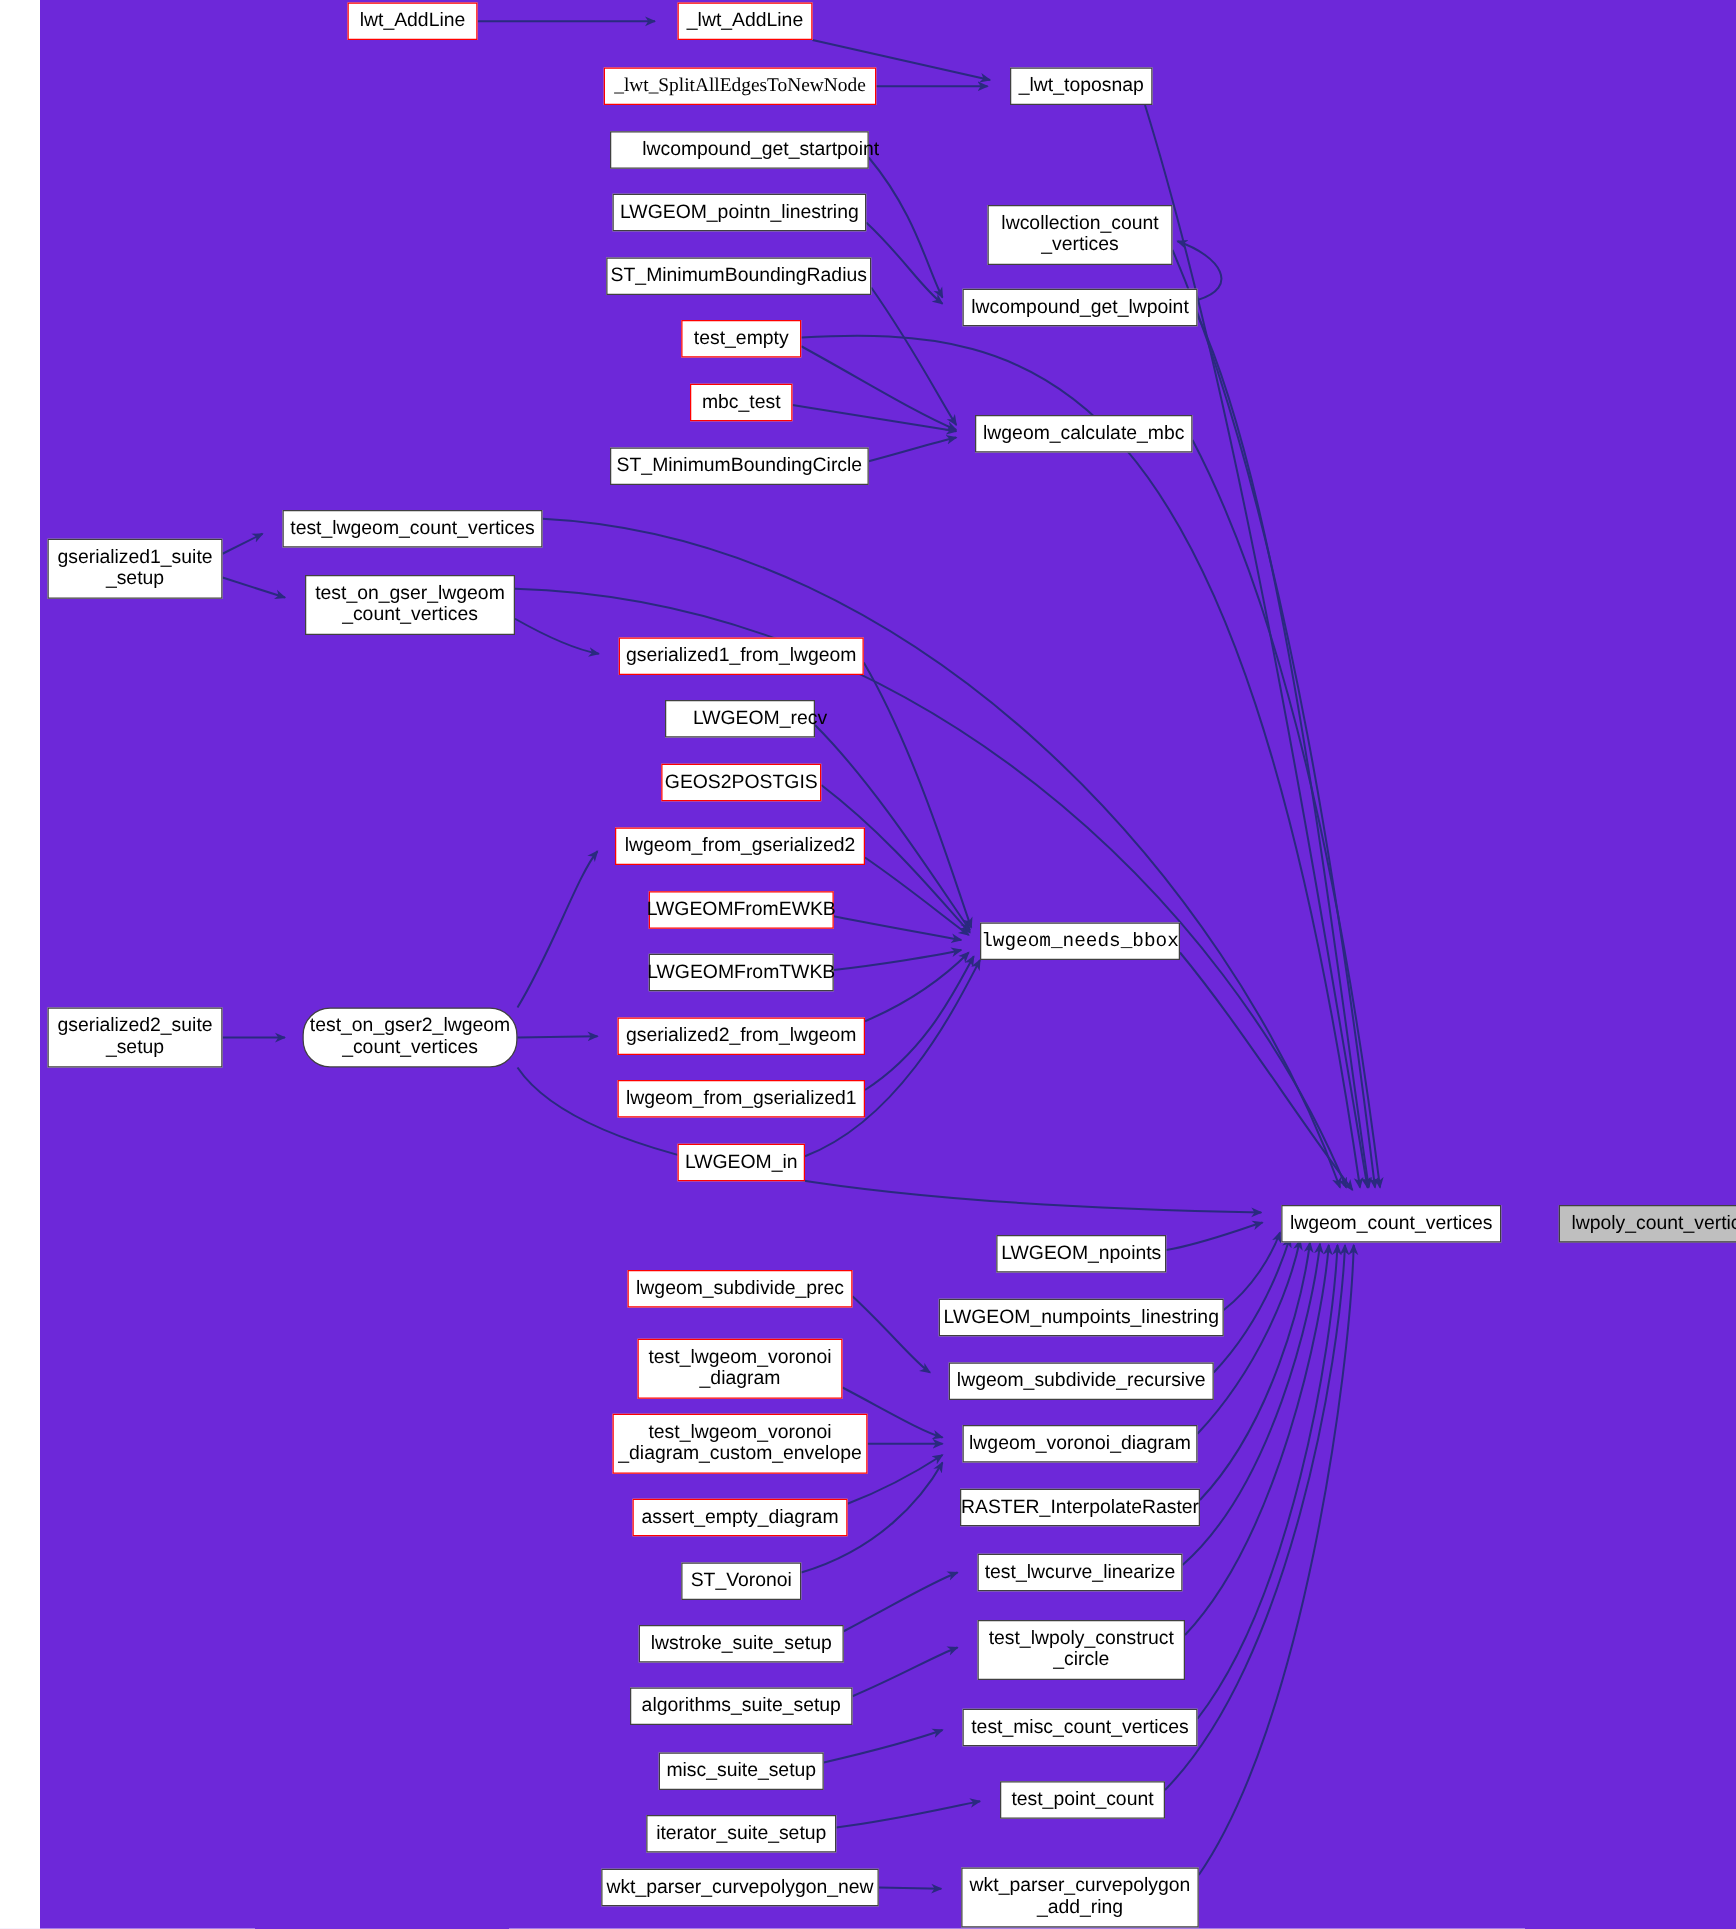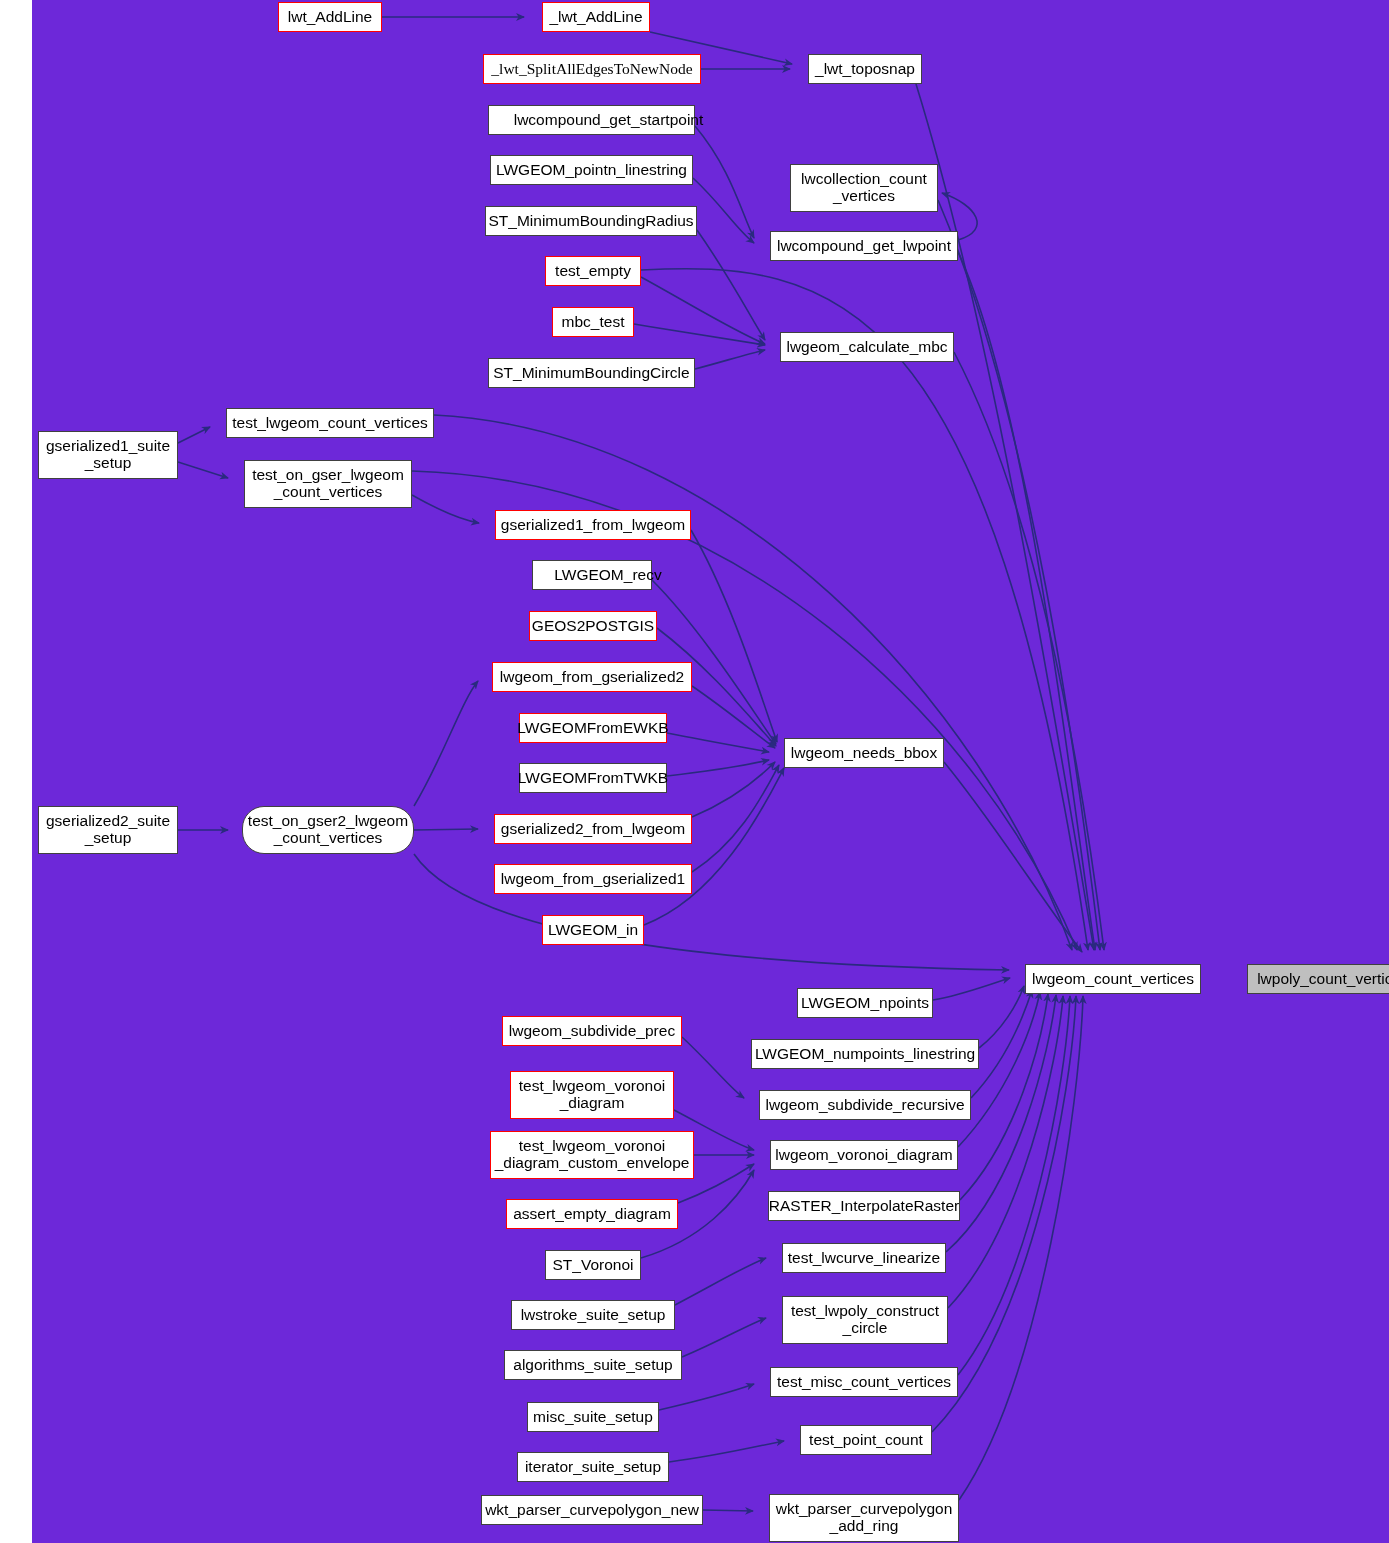--- a/index.html
+++ b/index.html
@@ -98,21 +98,21 @@
       <div class="node" style="left: 194px; top: 408px; width: 208px; height: 30px;">test_lwgeom_count_vertices</div>
       <div class="node" style="left: 6px; top: 431px; width: 140px; height: 48px;">gserialized1_suite
 _setup</div>
       <div class="node" style="left: 212px; top: 460px; width: 168px; height: 48px;">test_on_gser_lwgeom
 _count_vertices</div>
       <div class="node red" style="left: 463px; top: 510px; width: 196px; height: 30px;">gserialized1_from_lwgeom</div>
       <div class="node" style="left: 500px; top: 560px; width: 120px; height: 30px; padding-left: 36px;">LWGEOM_recv</div>
       <div class="node red" style="left: 497px; top: 611px; width: 128px; height: 30px;">GEOS2POSTGIS</div>
       <div class="node red" style="left: 460px; top: 662px; width: 200px; height: 30px;">lwgeom_from_gserialized2</div>
       <div class="node red" style="left: 487px; top: 713px; width: 148px; height: 30px;">LWGEOMFromEWKB</div>
-      <div class="node" style="left: 752px; top: 738px; width: 160px; height: 30px;">lwgeom_needs_bbox</div>
+      <div class="node" style="left: 752px; top: 738px; width: 160px; height: 30px; font-family: Liberation Mono, monospace;">lwgeom_needs_bbox</div>
       <div class="node" style="left: 487px; top: 763px; width: 148px; height: 30px;">LWGEOMFromTWKB</div>
       <div class="node" style="left: 6px; top: 806px; width: 140px; height: 48px;">gserialized2_suite
 _setup</div>
       <div class="node" style="left: 210px; top: 806px; width: 172px; height: 48px; border-radius: 22px;">test_on_gser2_lwgeom
 _count_vertices</div>
       <div class="node red" style="left: 462px; top: 814px; width: 198px; height: 30px;">gserialized2_from_lwgeom</div>
       <div class="node red" style="left: 462px; top: 864px; width: 198px; height: 30px;">lwgeom_from_gserialized1</div>
       <div class="node red" style="left: 510px; top: 915px; width: 102px; height: 30px;">LWGEOM_in</div>
       <div class="node" style="left: 993px; top: 964px; width: 176px; height: 30px;">lwgeom_count_vertices</div>
       <div class="node hl" style="left: 1215px; top: 964px; width: 172px; height: 30px;">lwpoly_count_vertices</div>

